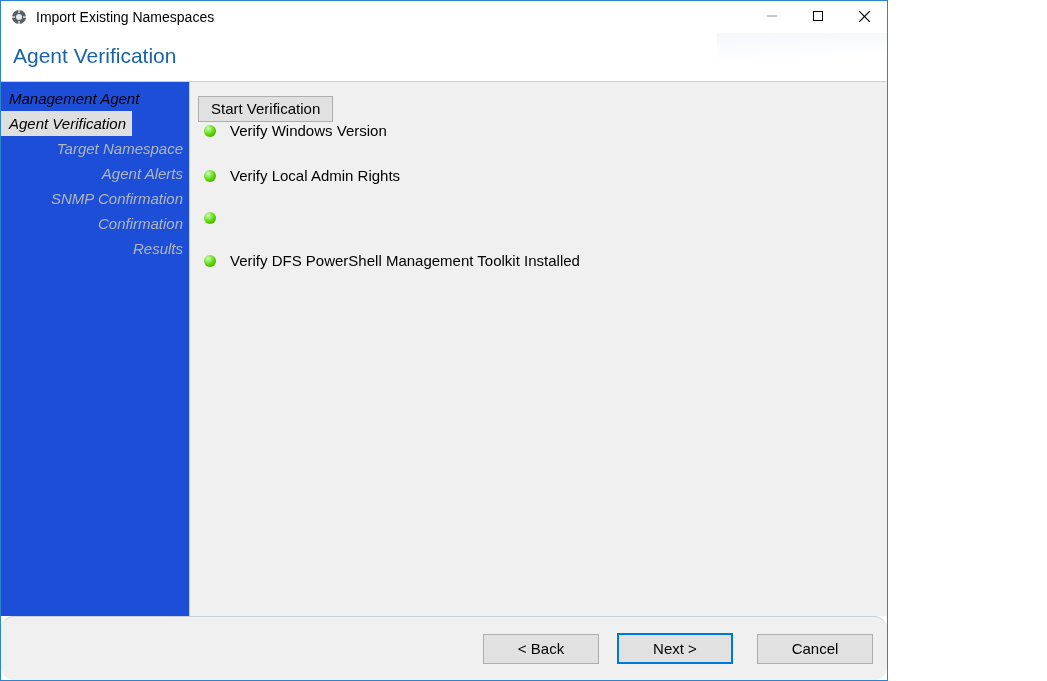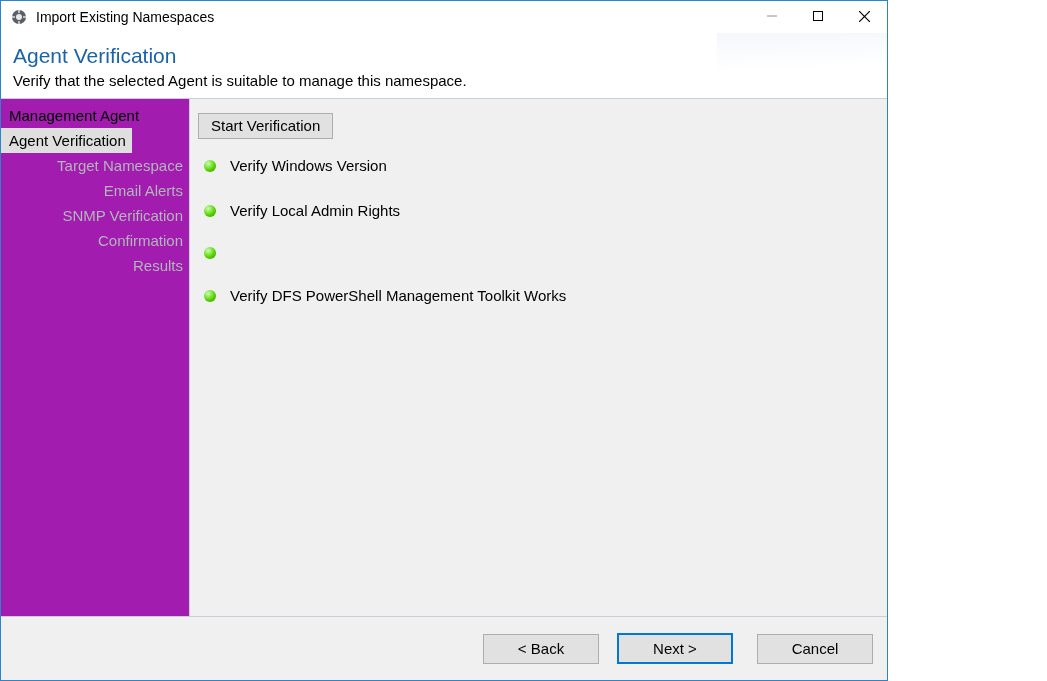--- a/index.html
+++ b/index.html
@@ -69,23 +69,24 @@
   }
 
   .body {
     flex: 1;
     display: flex;
     border-top: 1px solid #c7cfd8;
     min-height: 0;
   }
   .sidebar {
     width: 189px;
-    background: #a21caf;
+    background: #1d4ed8;
     border-right: 1px solid #c7cfd8;
     padding-top: 4px;
+    font-style: italic;
   }
   .sidebar .step {
     padding: 2px 6px 2px 8px;
     font-size: 15px;
     line-height: 1.4;
     white-space: nowrap;
   }
   .sidebar .step.done { color: #000; }
   .sidebar .step.current {
     background: #dfdfdf;
@@ -101,21 +102,21 @@
     position: relative;
   }
   .verify-btn {
     border: 1px solid #adadad;
     background: #e1e1e1;
     font-size: 15px;
     padding: 3px 12px 4px 12px;
     cursor: pointer;
     font-family: inherit;
   }
-  .check-list { margin-top: 18px; }
+  .check-list { }
   .check-item {
     display: flex;
     align-items: center;
     margin: 0 0 28px 6px;
     font-size: 15px;
     color: #000;
   }
   .status-dot {
     width: 12px; height: 12px;
     border-radius: 50%;
@@ -126,20 +127,21 @@
 
   .footer {
     height: 64px;
     background: #f0f0f0;
     border-top: 1px solid #c7cfd8;
     display: flex;
     align-items: center;
     justify-content: flex-end;
     padding-right: 14px;
     gap: 0;
+    border-radius: 13px;
   }
   .wiz-btn {
     width: 116px; height: 30px;
     border: 1px solid #adadad;
     background: #e1e1e1;
     font-size: 15px;
     font-family: inherit;
     cursor: pointer;
   }
   .wiz-btn.primary {
@@ -182,30 +184,29 @@
             <line x1="0" y1="0" x2="11" y2="11" stroke="#000" stroke-width="1.2"></line>
             <line x1="11" y1="0" x2="0" y2="11" stroke="#000" stroke-width="1.2"></line>
           </svg>
       </div>
     </div>
   </div>
 
   <div class="header">
     <div class="fade"></div>
     <div class="headline">Agent Verification</div>
-    <div class="subhead">Verify that the selected Agent is suitable to manage this namespace.</div>
   </div>
 
   <div class="body">
     <div class="sidebar">
       <div class="step done">Management Agent</div>
       <div><span class="step current">Agent Verification</span></div>
       <div class="step pending">Target Namespace</div>
-      <div class="step pending">Email Alerts</div>
-      <div class="step pending">SNMP Verification</div>
+      <div class="step pending">Agent Alerts</div>
+      <div class="step pending">SNMP Confirmation</div>
       <div class="step pending">Confirmation</div>
       <div class="step pending">Results</div>
     </div>
 
     <div class="content">
       <button class="verify-btn">Start Verification</button>
 
       <div class="check-list">
         <div class="check-item">
           <span class="status-dot"></span>
@@ -213,21 +214,21 @@
         </div>
         <div class="check-item">
           <span class="status-dot"></span>
           <span>Verify Local Admin Rights</span>
         </div>
         <div class="check-item">
           <span class="status-dot"></span>
         </div>
         <div class="check-item">
           <span class="status-dot"></span>
-          <span>Verify DFS PowerShell Management Toolkit Works</span>
+          <span>Verify DFS PowerShell Management Toolkit Installed</span>
         </div>
       </div>
     </div>
   </div>
 
   <div class="footer">
     <button class="wiz-btn">&lt; Back</button>
     <button class="wiz-btn primary">Next &gt;</button>
     <button class="wiz-btn cancel">Cancel</button>
   </div>

